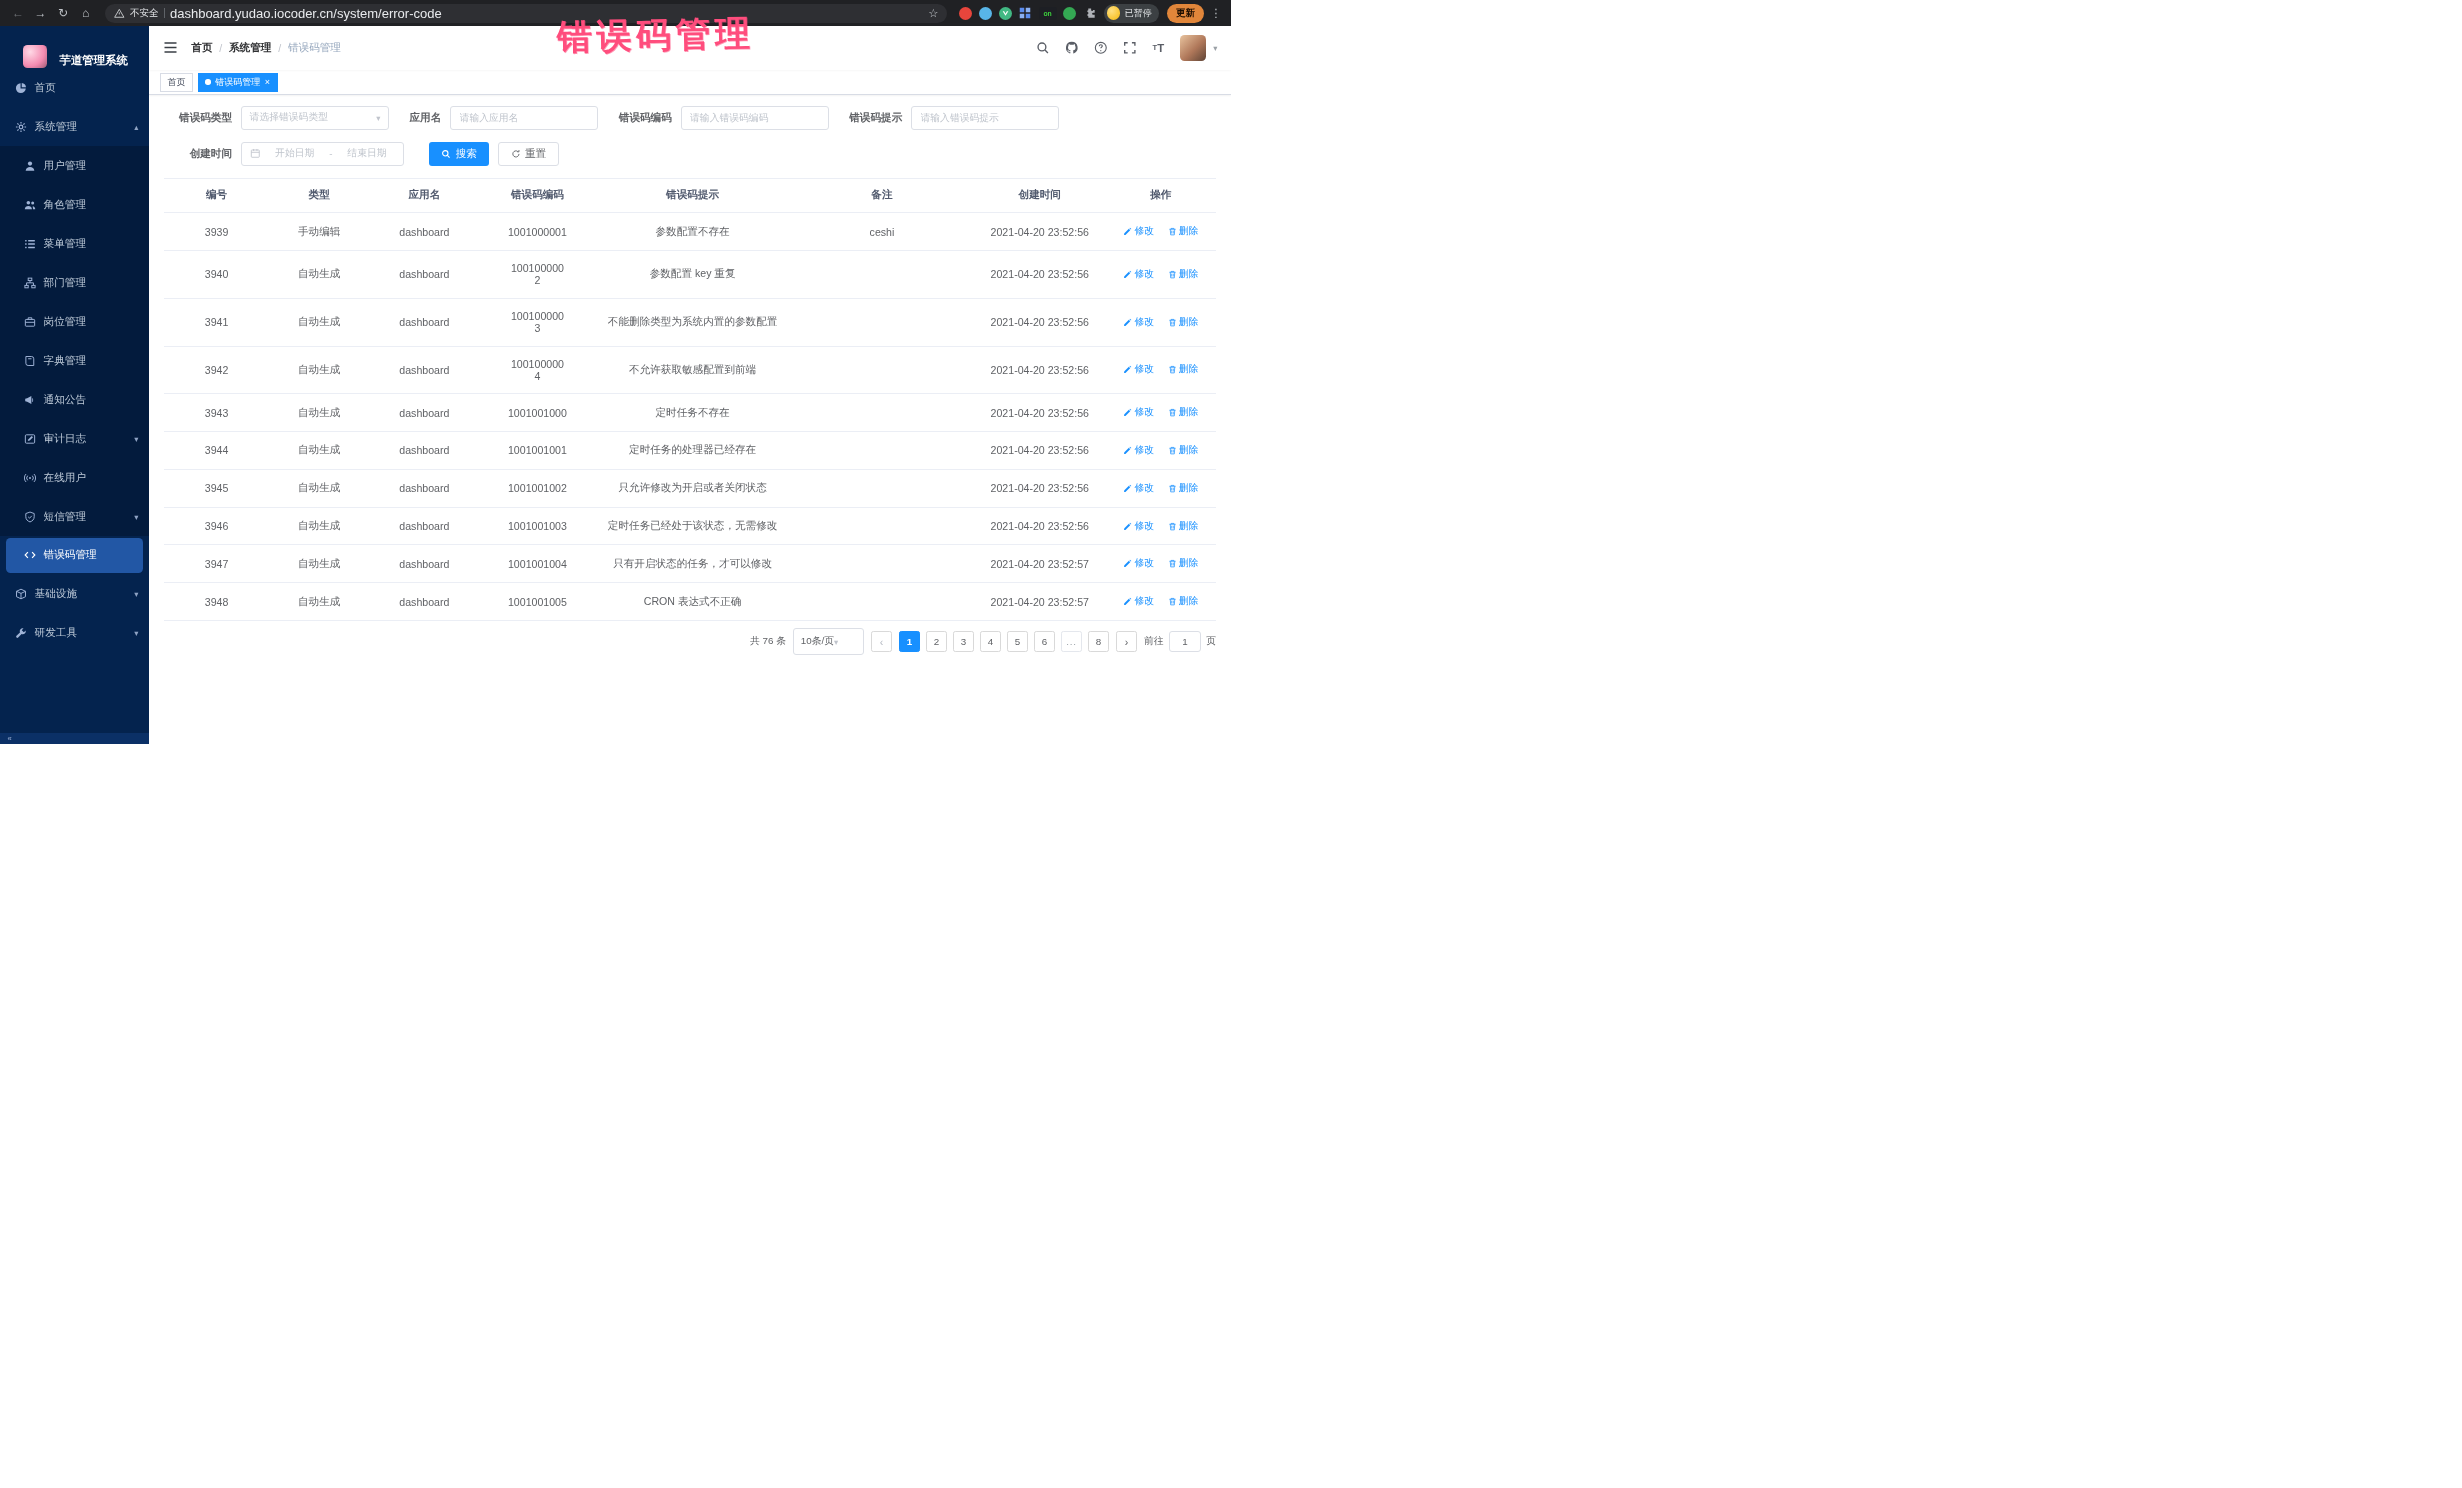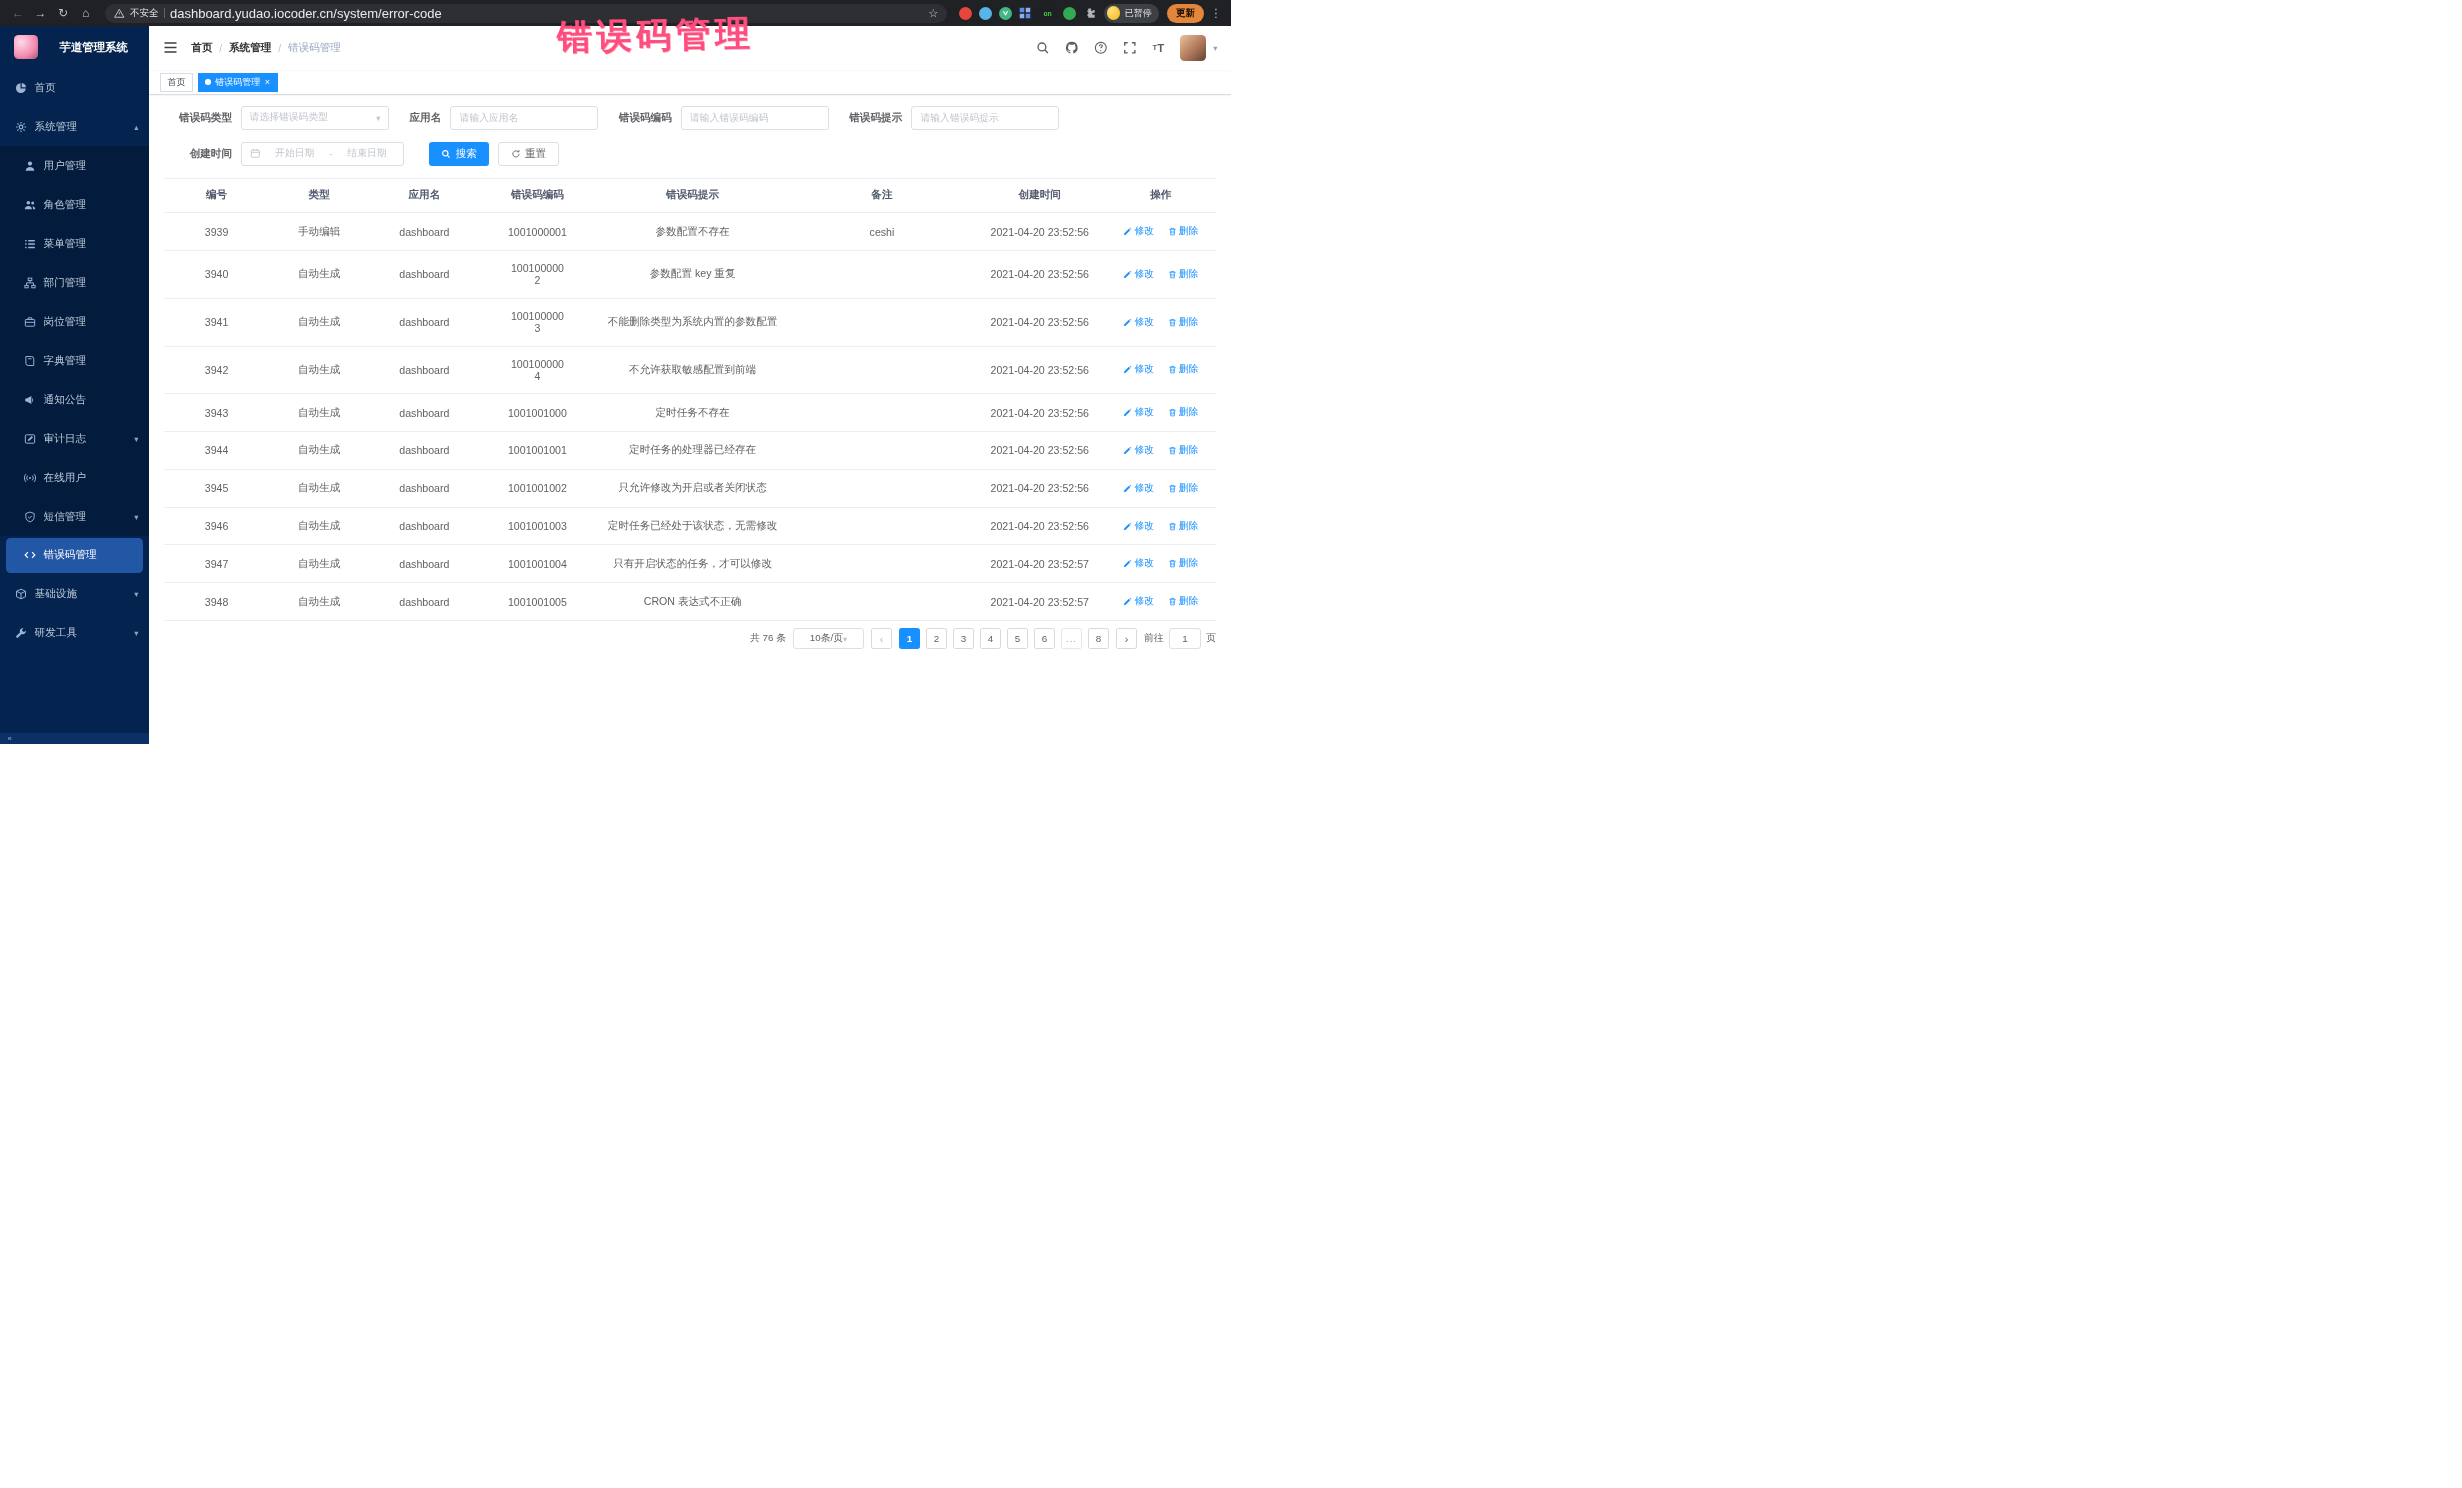--- a/index.html
+++ b/index.html
@@ -38,21 +38,21 @@
   .profile-chip .pc-avatar { width:13.6px; height:13.6px; border-radius:50%; background:radial-gradient(circle at 35% 35%,#ffe082,#f5b80c); }
   .profile-chip .pc-label { color:#e8eaed; font-size:9px; white-space:nowrap; }
   .update-btn { height:19px; padding:0 9px; border-radius:9.8px; background:#e1863a; color:#1c0d00; font-size:9.5px; font-weight:bold; display:inline-flex; align-items:center; margin-left:6px; white-space:nowrap; }
   .kebab { color:#bdc1c6; font-size:11.4px; width:15px; text-align:center; margin-left:3px; }
 
   
   .app { display:flex; height:718px; }
 
   
   .sidebar { width:149px; background:#04234e; display:flex; flex-direction:column; flex:none; }
-  .logo-row { height:42px; display:flex; align-items:center; gap:22px; padding-left:14px; flex:none; }
+  .logo-row { height:42px; display:flex; align-items:flex-end; gap:13px; padding-left:23px; flex:none; }
   .logo-img { width:23.5px; height:23.5px; border-radius:4.5px; background:radial-gradient(circle at 30% 30%,#ffd9e6,#f48bb1 60%,#9c5a74); flex:none; }
   .logo-title { color:#fff; font-size:11.4px; font-weight:bold; white-space:nowrap; }
   .menu { flex:1; overflow:hidden; display:flex; flex-direction:column; }
   .menu-item { height:39px; flex:none; display:flex; align-items:center; padding:0 10.6px 0 15px; color:#bfcbd9; font-size:10.6px; cursor:pointer; }
   .menu-item.sub { padding-left:24px; background:#031b3d; }
   .menu-item.active { background:#2257a5; color:#fff; border-radius:4.5px; margin:1.5px 6px; height:35px; padding-left:18px; }
   .mi-icon { width:12px; height:12px; margin-right:7.6px; display:inline-flex; color:#9fb3d6; flex:none; }
   .menu-item.active .mi-icon { color:#fff; }
   .mi-icon svg { width:12px; height:12px; }
   .mi-label { white-space:nowrap; }
@@ -116,21 +116,21 @@
   table.grid { width:100%; border-collapse:collapse; table-layout:fixed; }
   .grid th { padding:9.8px 4.5px; font-size:10.6px; font-weight:bold; color:#515a6e; text-align:center;
     border-top:0.8px solid #ebeef5; border-bottom:0.8px solid #ebeef5; white-space:nowrap; }
   .grid td { padding:11.4px 4.5px; font-size:10.6px; color:#606266; text-align:center; border-bottom:0.8px solid #ebeef5; overflow:hidden; }
   .code-cell { white-space:pre-line; }
   .op { color:#1890ff; font-size:9.8px; display:inline-flex; align-items:center; gap:2.3px; margin:0 5.3px; cursor:pointer; text-decoration:none; white-space:nowrap; }
   .op svg { width:9px; height:9px; }
 
   
   .pagination { display:flex; align-items:center; justify-content:flex-end; gap:7px; margin-top:7px; font-size:9.8px; color:#606266; }
-  .page-size { width:71px; height:21px; border:0.8px solid #dcdfe6; border-radius:3px; display:flex; align-items:center; justify-content:center; padding:0 6.8px; cursor:pointer; background:#fff; }
+  .page-size { width:71px; height:27px; border:0.8px solid #dcdfe6; border-radius:3px; display:flex; align-items:center; justify-content:flex-start; padding:0 6.8px; cursor:pointer; background:#fff; }
   .pager-pages { display:flex; gap:6px; align-items:center; }
   .page-btn { min-width:21px; height:21px; padding:0 3px; border:0.8px solid #d9d9d9; border-radius:2.3px; background:#fff; display:inline-flex; align-items:center; justify-content:center; color:#606266; cursor:pointer; font-size:9.8px; }
   .page-btn.active { background:#1890ff; border-color:#1890ff; color:#fff; font-weight:bold; }
   .page-btn.nav { color:#b4b9c2; font-size:10.6px; }
   .page-btn.ellipsis { border-color:#e4e7ed; color:#9aa0a6; letter-spacing:0.8px; }
   .goto { display:flex; align-items:center; gap:5.3px; }
   .goto-input { width:32px; height:21px; border:0.8px solid #dcdfe6; border-radius:3px; text-align:center; font-size:9.8px; color:#606266; outline:none; }
 </style>
 </head>
 <body>

